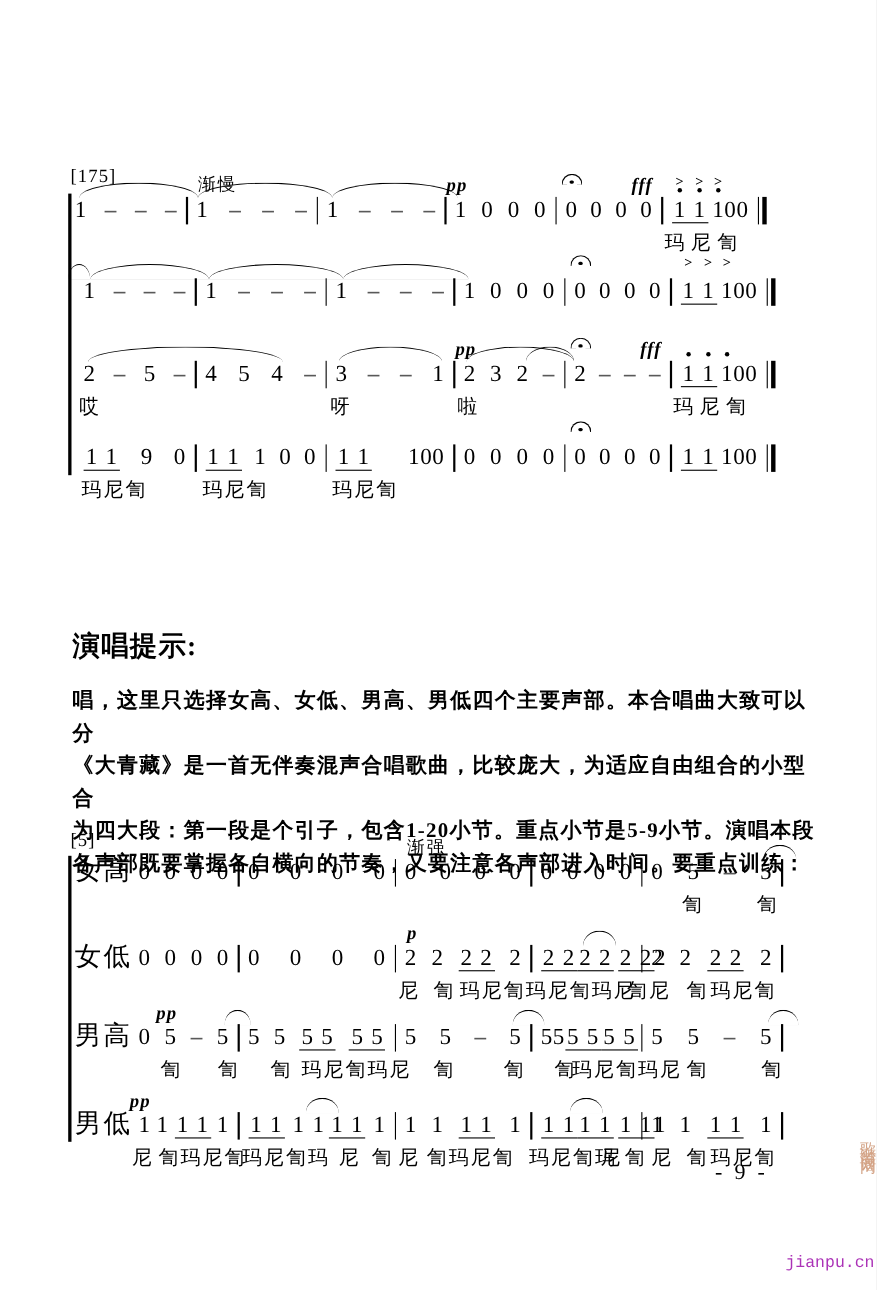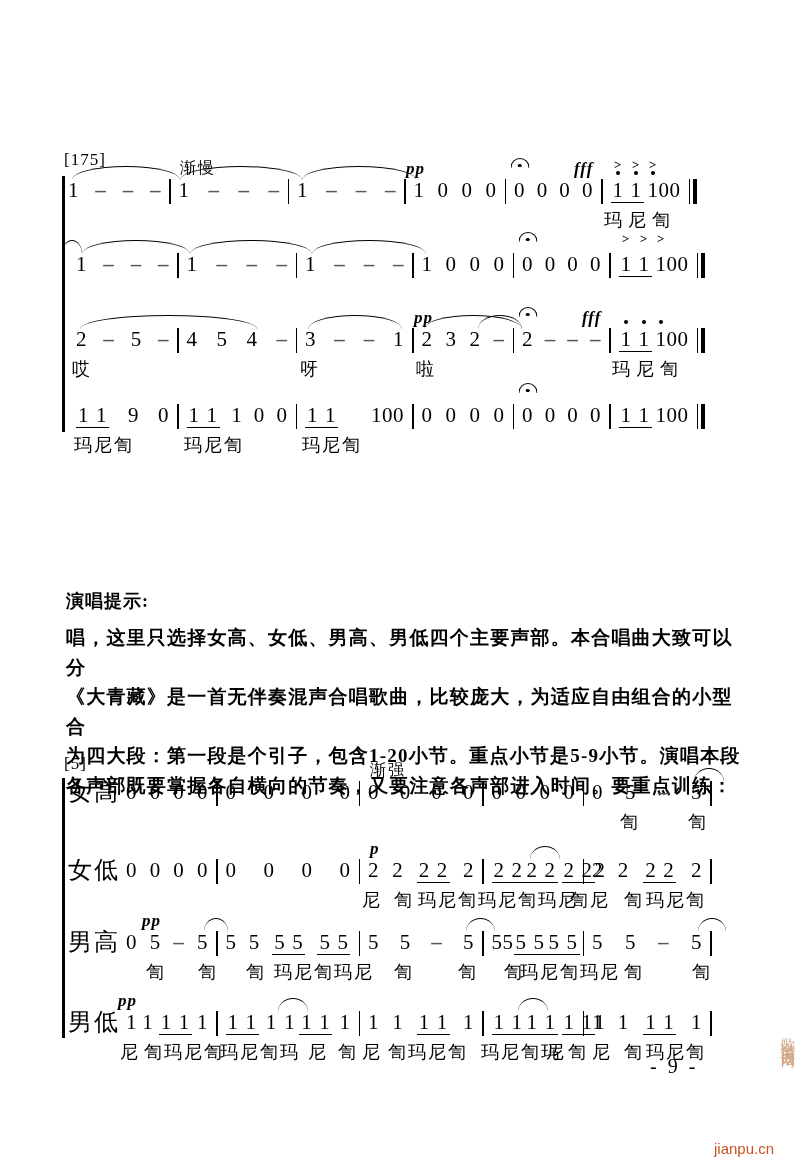--- a/index.html
+++ b/index.html
@@ -31,21 +31,21 @@
         width:3.5px;height:3.5px;border-radius:50%;background:#000}
   .mark{position:absolute;font-size:17px;letter-spacing:1px}
   .mark-145{left:64px;top:150px}
   .mark-5{left:64px;top:754px}
   .sysbar{position:absolute;left:62px;width:2.5px;background:#000}
   .sysbar-top{top:176px;height:256px}
   .sysbar-bottom{top:778px;height:260px}
   .credit{position:absolute;letter-spacing:.5px}
   .credit-1{left:420px;top:432px;font-size:20px}
   .credit-2{left:428px;top:457px;font-size:18px;font-weight:600;letter-spacing:2px}
-  .notes-heading{position:absolute;left:66px;top:589px;font-size:18px;font-weight:600;letter-spacing:1px}
+  .notes-heading{position:absolute;left:66px;top:570px;font-size:25px;font-weight:600;letter-spacing:1px}
   .para{position:absolute;left:66px;top:623px;width:685px;font-size:19px;font-weight:600;line-height:29.5px;letter-spacing:1.2px}
   .pagenum{position:absolute;left:650px;top:1055px;font-size:20px;letter-spacing:3px}
   .wm-v{position:absolute;left:778px;top:1026px;writing-mode:vertical-rl;text-orientation:upright;
         font-size:15px;letter-spacing:4px;opacity:.75;font-family:"Liberation Sans",sans-serif}
   .wm-h{position:absolute;left:714px;top:1140px;font-size:15px;opacity:.9;font-family:"Liberation Sans",sans-serif}
 </style>
 </head>
 <body>
 
 <div class="page">
@@ -552,14 +552,14 @@
         <span class="lyrc" style="left: 478px;">尼</span>
         <span class="lyrc" style="left: 500px;">訇</span>
         <span class="lyrc" style="left: 524px;">尼</span>
         <span class="lyrc" style="left: 556px;">訇</span>
         <span class="lyrc" style="left: 578px;">玛尼訇</span>
       </div>
     </div>
 
   <div class="pagenum">- 9 -</div>
   <div class="wm-v" id="wm-v" style="color: rgb(197, 133, 94);">歌谱简谱网</div>
-  <div class="wm-h" id="wm-h" style="color: #c2410c;">jianpu.cn</div>
+  <div class="wm-h" id="wm-h" style="color: #a21caf; font-family: Liberation Mono, monospace;">jianpu.cn</div>
 </div>
 
 </body></html>

